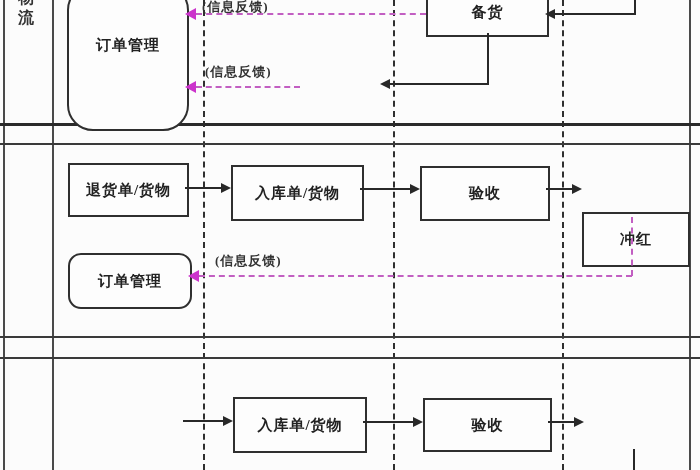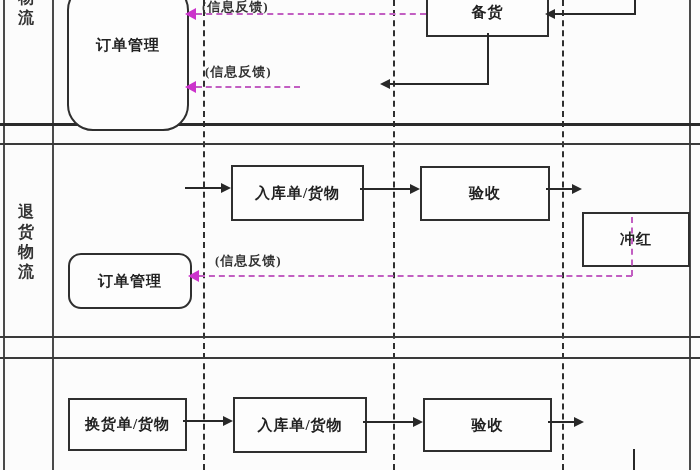--- a/index.html
+++ b/index.html
@@ -53,21 +53,20 @@
   <div class="vdash" style="left:203px;top:0;height:470px;"></div>
   <div class="vdash" style="left:393px;top:0;height:470px;"></div>
   <div class="vdash" style="left:562px;top:0;height:470px;"></div>
 
   <div class="hband hband-thick" style="top:123px;"></div>
   <div class="hband" style="top:143px;"></div>
   <div class="hband" style="top:336px;"></div>
   <div class="hband" style="top:357px;"></div>
 
   <div class="lane-label" style="left:17px;top:-12px;">物流</div>
-  <div class="lane-label" style="left:17px;top:202px;">退货物流</div>
 
   <div class="node rounded-lg" style="left:67px;top:-16px;width:118px;height:119px;padding-bottom:24px;">
     <span>订单管理</span>
   </div>
   <div class="node" style="left:426px;top:-12px;width:119px;height:45px;">
     <span>备货</span>
   </div>
 
   <div class="vseg" style="left:634px;top:0;height:15px;"></div>
   <div class="hline" style="left:554px;top:13px;width:82px;"></div>
@@ -78,20 +77,23 @@
   <div class="arrow-left" style="left:380px;top:79px;"></div>
 
   <div class="hdash-m" style="left:196px;top:13px;width:230px;"></div>
   <div class="arrow-left-m" style="left:185px;top:8px;"></div>
   <div class="fb-label" style="left:202px;top:-2px;">(信息反馈)</div>
 
   <div class="hdash-m" style="left:196px;top:86px;width:104px;"></div>
   <div class="arrow-left-m" style="left:185px;top:81px;"></div>
   <div class="fb-label" style="left:205px;top:63px;">(信息反馈)</div>
 
+  <div class="node" style="left:68px;top:163px;width:117px;height:50px;">
+    <span>退货单/货物</span>
+  </div>
   <div class="node" style="left:231px;top:165px;width:129px;height:52px;">
     <span>入库单/货物</span>
   </div>
   <div class="node" style="left:420px;top:166px;width:126px;height:51px;">
     <span>验收</span>
   </div>
   <div class="node" style="left:582px;top:166px;width:104px;height:51px;margin-top:46px;">
     <span>冲红</span>
   </div>
   <div class="node rounded-sm" style="left:68px;top:253px;width:120px;height:52px;">
@@ -105,23 +107,20 @@
   <div class="arrow-right" style="left:410px;top:184px;"></div>
 
   <div class="hline" style="left:546px;top:188px;width:27px;"></div>
   <div class="arrow-right" style="left:572px;top:184px;"></div>
 
   <div class="vdash-m" style="left:631px;top:217px;height:59px;"></div>
   <div class="hdash-m" style="left:199px;top:275px;width:433px;"></div>
   <div class="arrow-left-m" style="left:188px;top:270px;"></div>
   <div class="fb-label" style="left:215px;top:252px;">(信息反馈)</div>
 
-  <div class="node" style="left:68px;top:398px;width:115px;height:49px;">
-    <span>换货单/货物</span>
-  </div>
   <div class="node" style="left:233px;top:397px;width:130px;height:52px;">
     <span>入库单/货物</span>
   </div>
   <div class="node" style="left:423px;top:398px;width:125px;height:50px;">
     <span>验收</span>
   </div>
 
   <div class="hline" style="left:183px;top:420px;width:42px;"></div>
   <div class="arrow-right" style="left:223px;top:416px;"></div>
 

